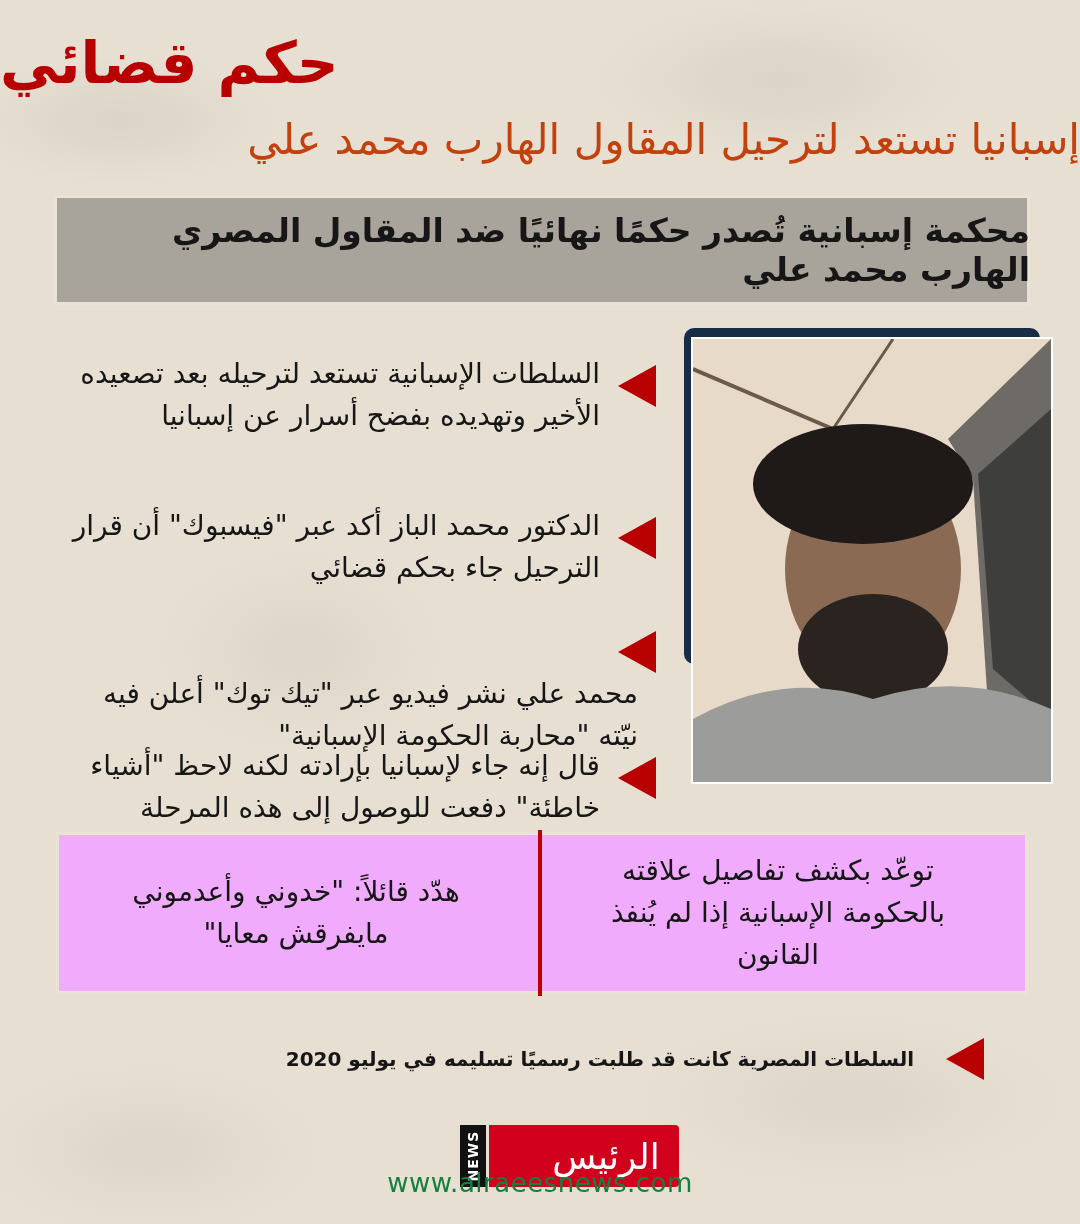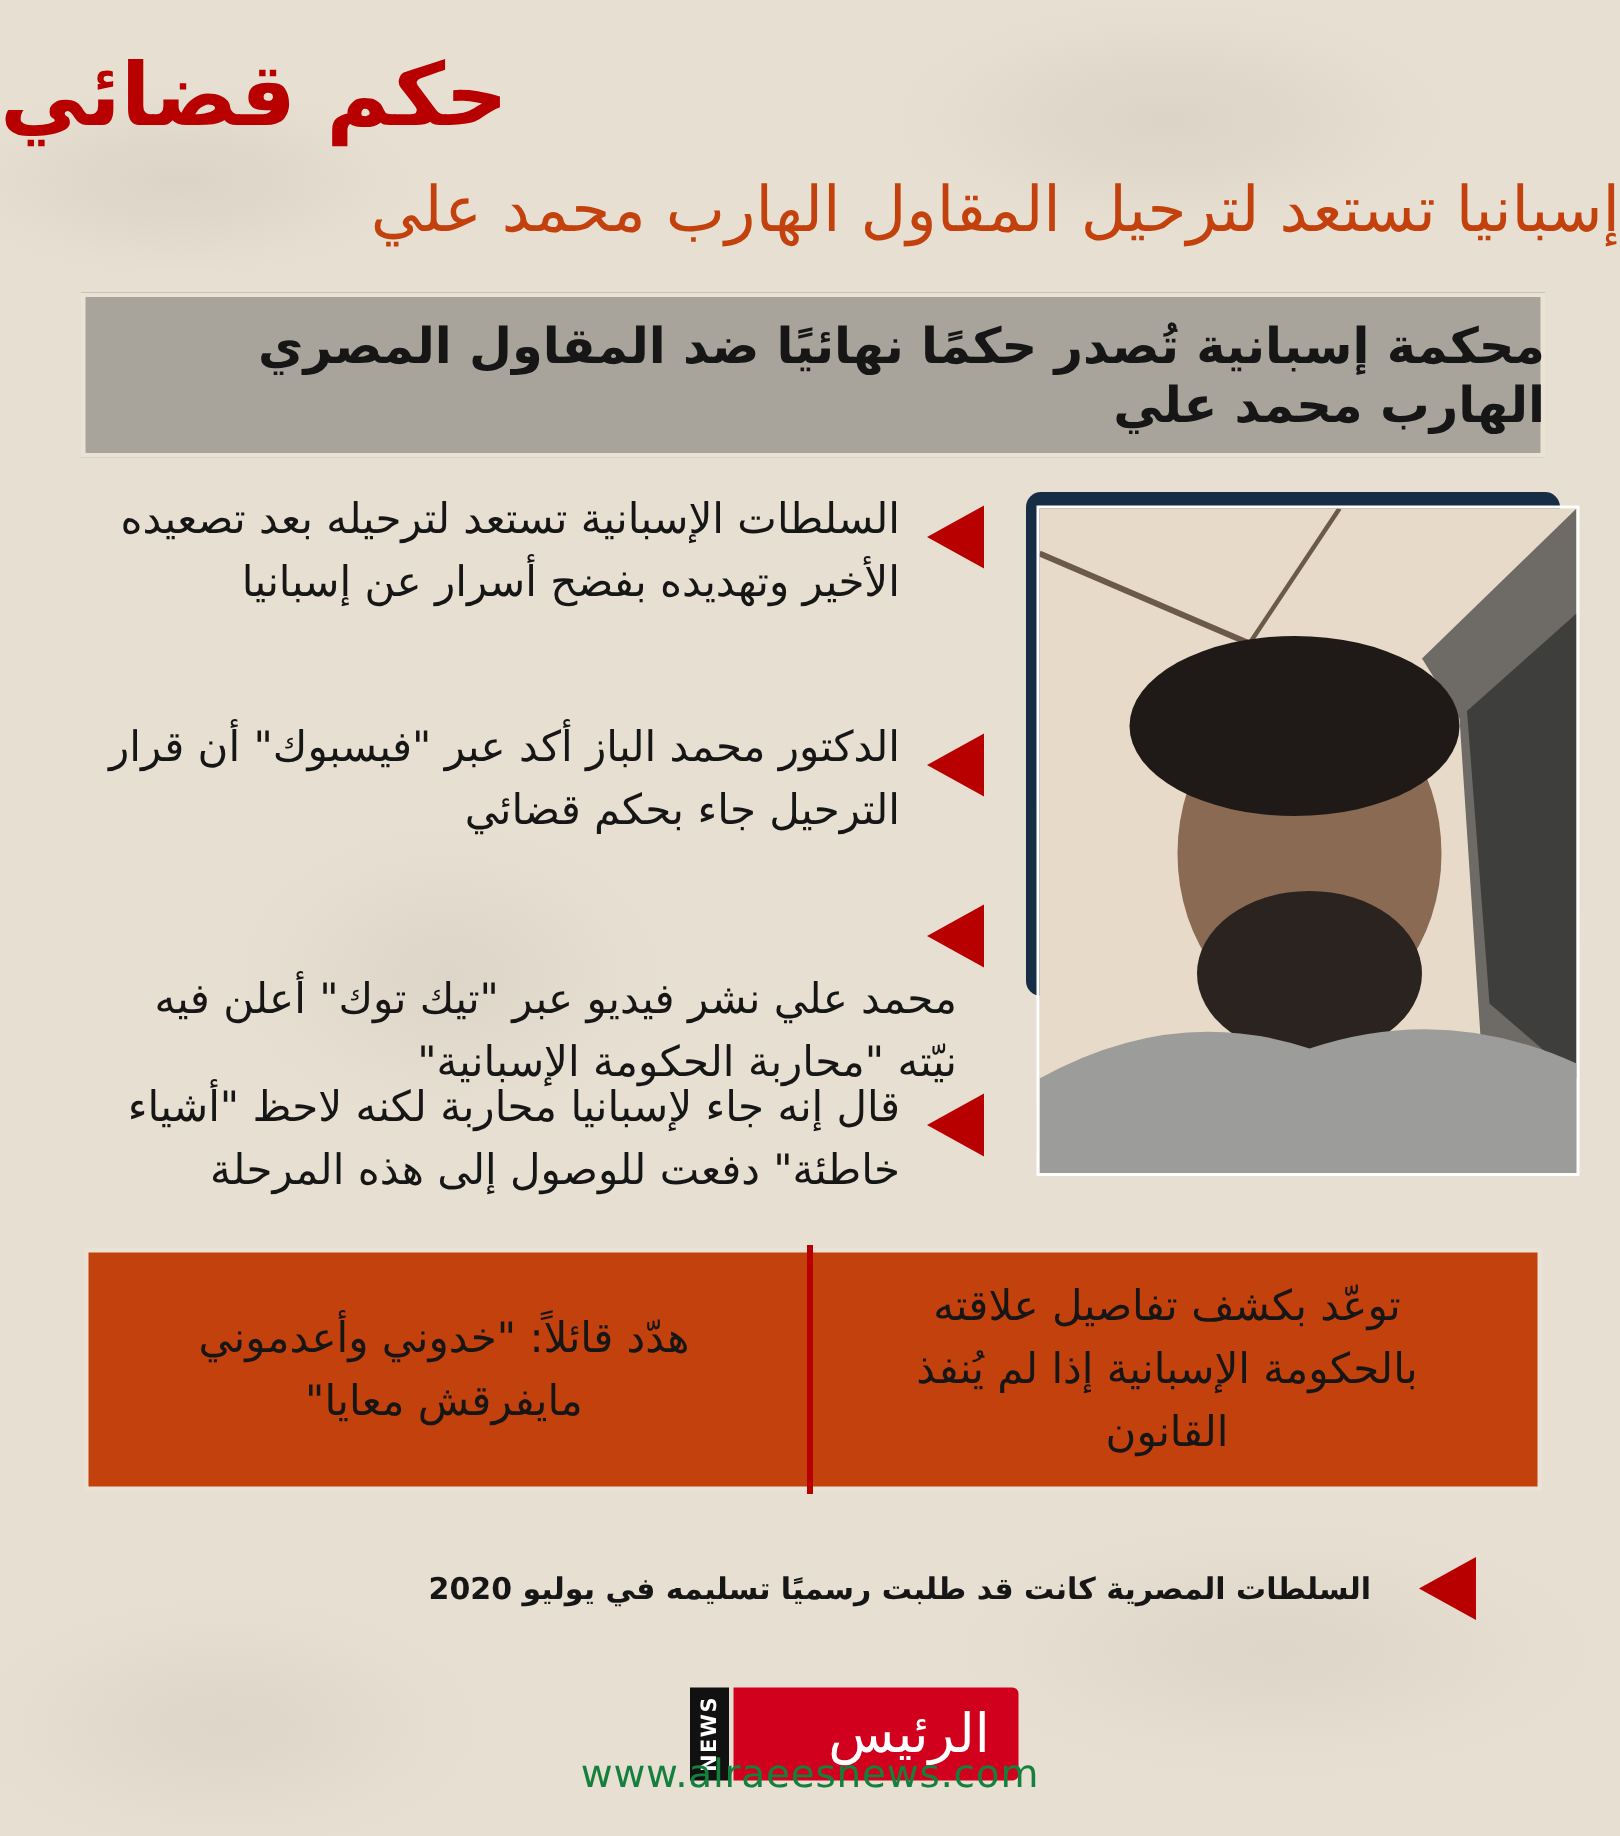--- a/index.html
+++ b/index.html
@@ -29,21 +29,21 @@
     left:54px; top:195px; width:976px; height:110px;
     background:#a8a49b;
     box-shadow: inset 0 0 0 3px #e9e2d5;
     display:flex; align-items:center; justify-content:center;
     direction:rtl;
   }
   .summary-text { font-size:33px; font-weight:bold; color:#161616; }
   .bullets { right:424px; top:325px; width:600px; direction:rtl; }
   .bullet {
     position:absolute; right:0; width:600px;
-    display:flex; flex-direction:row; align-items:flex-start;
+    display:flex; flex-direction:row; align-items:flex-start;margin-top:28px;
   }
   .bullet-text {
     font-size:28px; line-height:42px; color:#161616; text-align:right;
     margin-right:18px; width:560px;
   }
   .tri {
     width:0; height:0; flex:none; margin-top:12px;
     border-top:21px solid transparent; border-bottom:21px solid transparent;
     border-right:38px solid #b80000;
   }
@@ -51,21 +51,21 @@
     left:684px; top:328px; width:356px; height:336px;
     background:#172d45; border-radius:10px;
   }
   .photo {
     left:691px; top:337px; width:362px; height:447px;
     border:2px solid #ffffff; box-sizing:border-box; overflow:hidden;
     background:linear-gradient(180deg,#e9dccb 0%, #dccfbd 55%, #b9b6b0 100%);
   }
   .info-box {
     left:56px; top:832px; width:972px; height:162px;
-    background:#c2410c;
+    background:#f0abfc;
     box-shadow: inset 0 0 0 3px #e9e2d5;
   }
   .divider { left:538px; top:830px; width:4px; height:166px; background:#b80000; }
   .col { position:absolute; top:0; height:162px; display:flex; align-items:center; justify-content:center; direction:rtl; text-align:center; }
   .col-text { font-size:28px; line-height:42px; color:#161616; }
   .final {
     right:96px; top:1038px; display:flex; align-items:center; direction:rtl;
   }
   .final .tri { margin-top:0; }
   .final-text { font-size:20px; font-weight:bold; color:#161616; margin-right:32px; }
@@ -115,21 +115,21 @@
   <div class="bullet" style="top:152px;">
     <span class="tri"></span>
     <div class="bullet-text">الدكتور محمد الباز أكد عبر "فيسبوك" أن قرار الترحيل جاء بحكم قضائي</div>
   </div>
   <div class="bullet" style="top:266px;flex-direction:column;">
     <span class="tri"></span>
     <div class="bullet-text">محمد علي نشر فيديو عبر "تيك توك" أعلن فيه نيّته "محاربة الحكومة الإسبانية"</div>
   </div>
   <div class="bullet" style="top:392px;">
     <span class="tri"></span>
-    <div class="bullet-text">قال إنه جاء لإسبانيا محاربة لكنه لاحظ "أشياء خاطئة" دفعت للوصول إلى هذه المرحلة</div>
+    <div class="bullet-text">قال إنه جاء لإسبانيا بإرادته لكنه لاحظ "أشياء خاطئة" دفعت للوصول إلى هذه المرحلة</div>
   </div>
 </div>
 
 <div class="abs info-box">
   <div class="col" style="right:40px; width:420px;">
     <span class="col-text">توعّد بكشف تفاصيل علاقته بالحكومة الإسبانية إذا لم يُنفذ القانون</span>
   </div>
   <div class="col" style="left:30px; width:420px;">
     <span class="col-text">هدّد قائلاً: "خدوني وأعدموني مايفرقش معايا"</span>
   </div>

